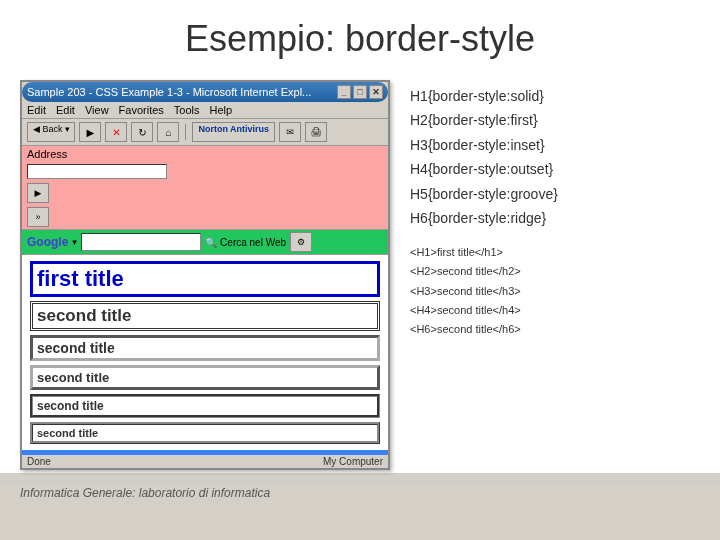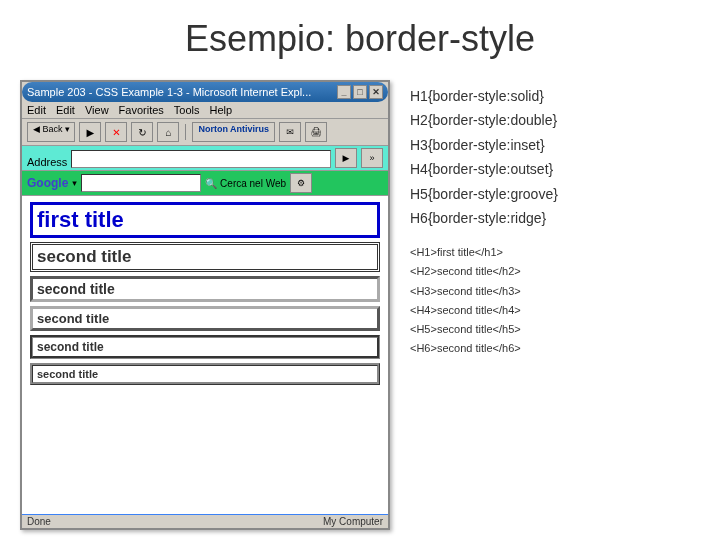--- a/index.html
+++ b/index.html
@@ -7,21 +7,21 @@
     body {
       width: 720px;
       height: 540px;
       background: #d4d0c8;
       font-family: Arial, sans-serif;
       overflow: hidden;
     }
 
     .slide {
       width: 720px;
-      height: 540px;
+      height: 473px;
       background: white;
       display: flex;
       flex-direction: column;
       padding: 0;
     }
 
     .slide-title {
       font-size: 36px;
       font-weight: normal;
       color: #333;
@@ -123,27 +123,28 @@
       background: #d4d0c8;
       border: 1px solid #888;
       cursor: pointer;
       display: flex;
       align-items: center;
       justify-content: center;
       font-size: 10px;
     }
 
     .address-bar-row {
-      background: #5eead4;
+      background: #fca5a5;
       padding: 2px 5px;
       display: flex;
-      align-items: flex-end;
+      align-items: flex-start;
       gap: 4px;
       font-size: 11px;
       border-bottom: 1px solid #999;
+      flex-direction: column;
     }
 
     .address-bar {
       flex: 1;
       height: 18px;
       border: 1px inset #888;
       background: white;
       font-size: 10px;
       padding: 1px 3px;
     }
@@ -237,21 +238,21 @@
       font-weight: bold;
       color: #333;
       border: 3px ridge #888;
       padding: 2px 4px;
       display: inline-block;
       font-family: Arial, sans-serif;
     }
 
     .browser-statusbar {
       background: #d4d0c8;
-      border-top: 1px solid #3b82f6;
+      border-top: 5px solid #3b82f6;
       padding: 1px 5px;
       display: flex;
       justify-content: space-between;
       font-size: 10px;
       color: #333;
     }
 
     
     .info-panel {
       flex: 1;
@@ -365,32 +366,32 @@
 
       <div class="browser-statusbar">
         <span>Done</span>
         <span>My Computer</span>
       </div>
     </div>
 
     <div class="info-panel">
       <div class="css-rules">
         <div>H1{border-style:solid}</div>
-        <div>H2{border-style:double}</div>
+        <div>H2{border-style:first}</div>
         <div>H3{border-style:inset}</div>
         <div>H4{border-style:outset}</div>
         <div>H5{border-style:groove}</div>
         <div>H6{border-style:ridge}</div>
       </div>
 
       <div class="html-code">
         <div>&lt;H1&gt;first title&lt;/h1&gt;</div>
         <div>&lt;H2&gt;second title&lt;/h2&gt;</div>
         <div>&lt;H3&gt;second title&lt;/h3&gt;</div>
         <div>&lt;H4&gt;second title&lt;/h4&gt;</div>
-        <div>&lt;H5&gt;second title&lt;/h5&gt;</div>
         <div>&lt;H6&gt;second title&lt;/h6&gt;</div>
       </div>
     </div>
 
   </div>
 
+  <div class="slide-footer">Informatica Generale: laboratorio di informatica</div>
 </div>
 
 </body></html>

